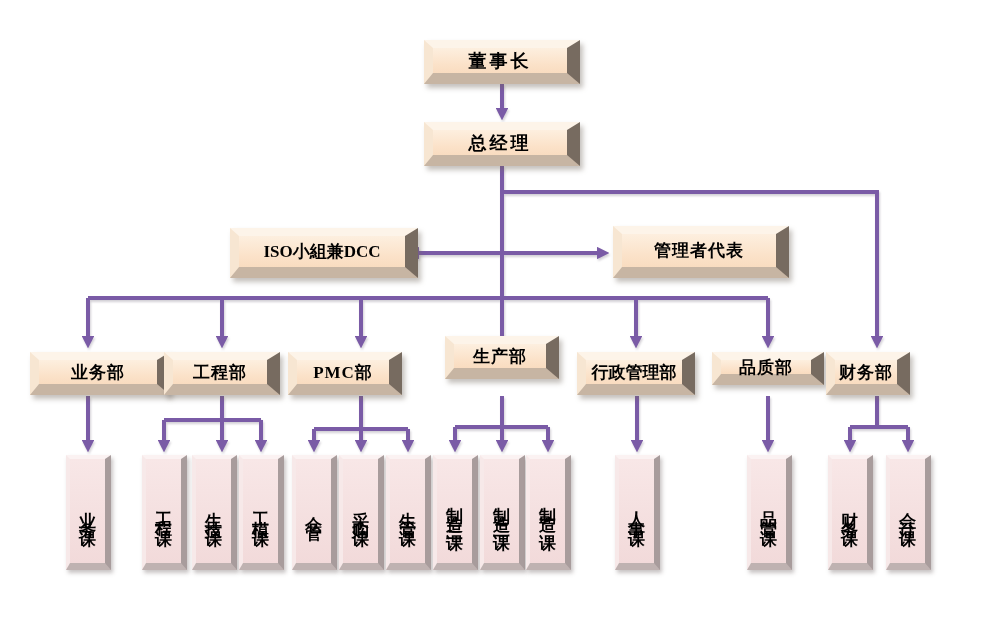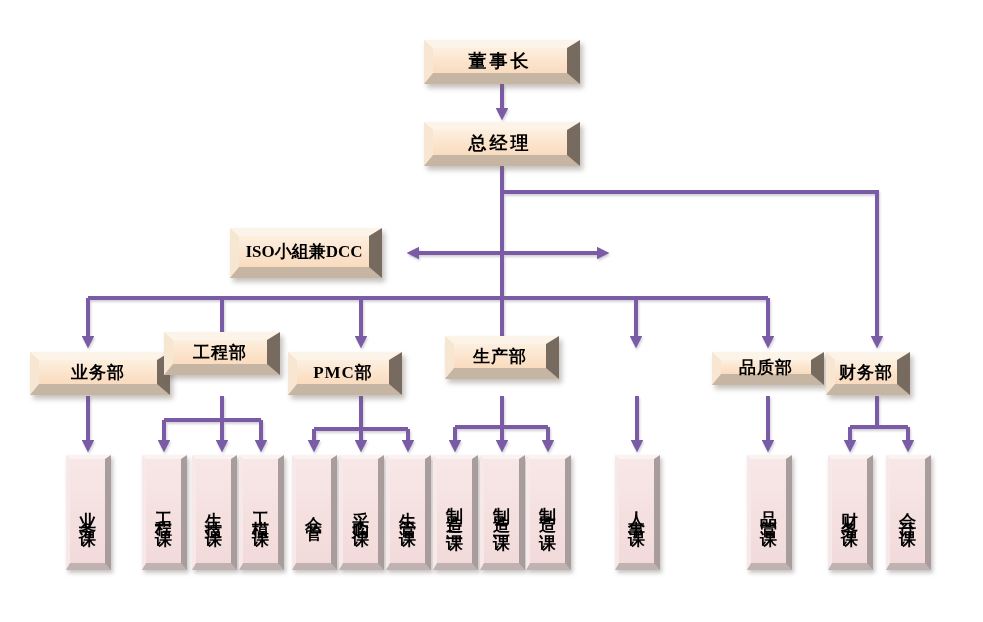--- a/index.html
+++ b/index.html
@@ -106,35 +106,41 @@
   </svg>
 
   <div class="box3d big" style="left:424px;top:40px;width:156px;height:44px">
     <span class="lbl">董事长</span>
   </div>
 
   <div class="box3d big" style="left:424px;top:122px;width:156px;height:44px">
     <span class="lbl">总经理</span>
   </div>
 
-  <div class="box3d" style="left:230px;top:228px;width:152px;height:50px">
+  <div class="box3d" style="left:230px;top:228px;width:188px;height:50px">
     <span class="lbl" style="letter-spacing:0">ISO小組兼DCC</span>
+  </div>
+  <div class="box3d" style="left:613px;top:226px;width:176px;height:52px">
+    <span class="lbl">管理者代表</span>
   </div>
 
   <div class="box3d" style="left:30px;top:352px;width:140px;height:43px">
     <span class="lbl">业务部</span>
   </div>
-  <div class="box3d" style="left:164px;top:332px;width:116px;height:43px">
+  <div class="box3d" style="left:164px;top:352px;width:116px;height:43px">
     <span class="lbl">工程部</span>
   </div>
   <div class="box3d" style="left:288px;top:352px;width:114px;height:43px">
     <span class="lbl">PMC部</span>
   </div>
   <div class="box3d" style="left:445px;top:336px;width:114px;height:43px">
     <span class="lbl">生产部</span>
+  </div>
+  <div class="box3d" style="left:577px;top:352px;width:118px;height:43px">
+    <span class="lbl" style="letter-spacing:0">行政管理部</span>
   </div>
   <div class="box3d" style="left:712px;top:352px;width:112px;height:33px">
     <span class="lbl">品质部</span>
   </div>
   <div class="box3d" style="left:826px;top:352px;width:84px;height:43px">
     <span class="lbl">财务部</span>
   </div>
 
   <div class="vbox" style="left:66px">
     <span class="lbl">业务课</span>

